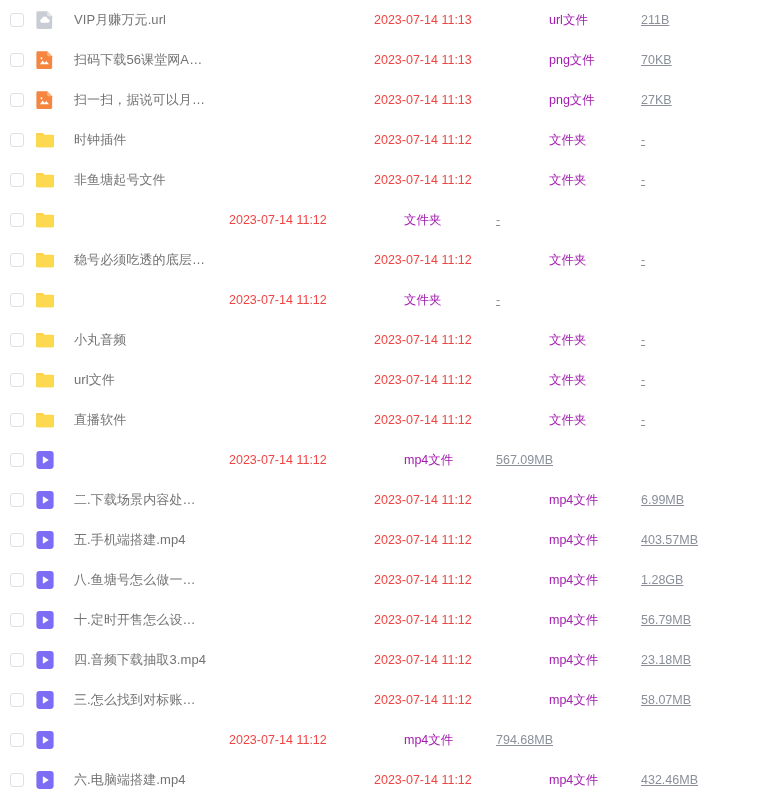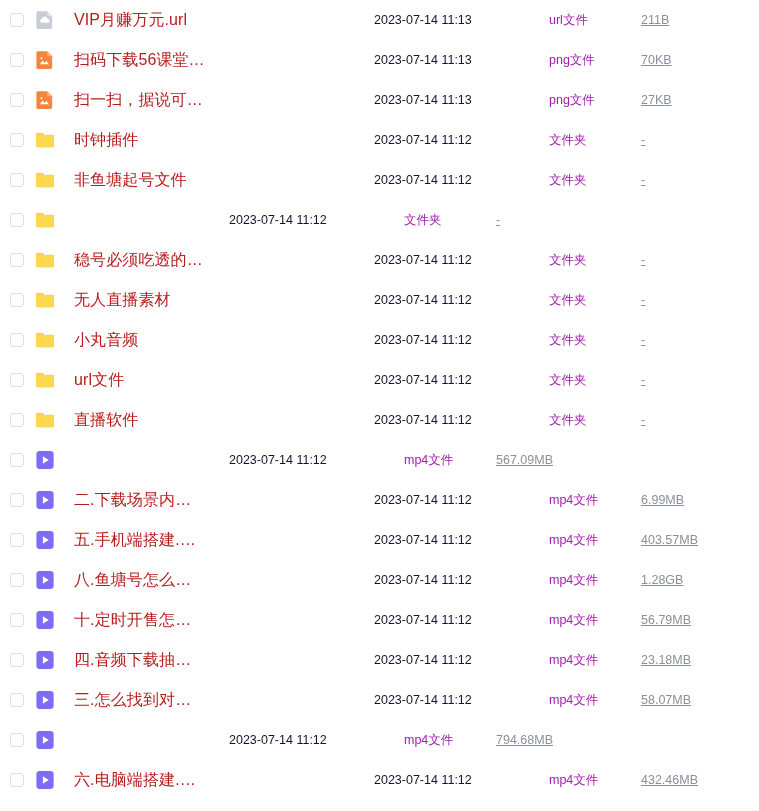--- a/index.html
+++ b/index.html
@@ -56,34 +56,34 @@
   .ficon {
     width: 22px;
     height: 22px;
     display: block;
   }
 
   
   .cell-name {
     flex: 1 1 auto;
     padding-left: 12px;
-    font-size: 16px;
-    color: #b91c1c;
+    font-size: 13px;
+    color: #737373;
     white-space: nowrap;
     overflow: hidden;
     text-overflow: ellipsis;
     letter-spacing: 0.1px;
   }
 
   
   .cell-date {
     width: 175px;
     min-width: 175px;
     font-size: 12.5px;
-    color: #0f172a;
+    color: #ef4444;
     text-align: left;
     padding-left: 167px;
     box-sizing: content-box;
     white-space: nowrap;
   }
 
   
   .cell-type {
     width: 92px;
     min-width: 92px;
@@ -220,21 +220,20 @@
     <div class="file-row">
       <div class="cell-check">
         <span class="checkbox"></span>
       </div>
       <div class="cell-icon">
         <svg class="ficon" viewBox="0 0 24 24">
           <path d="M2.2 5.6c0-.7.6-1.3 1.3-1.3h5.6c.45 0 .86.22 1.1.6l.9 1.35h9.4c.7 0 1.3.6 1.3 1.3v11c0 .7-.6 1.3-1.3 1.3H3.5c-.7 0-1.3-.6-1.3-1.3z" fill="#fbd04b"></path>
           <path d="M2.2 8.2c0-.7.6-1.25 1.3-1.25h17.0c.7 0 1.3.55 1.3 1.25v10.4c0 .7-.6 1.3-1.3 1.3H3.5c-.7 0-1.3-.6-1.3-1.3z" fill="#fcd94f"></path>
         </svg>
       </div>
-      <div class="cell-name">无人直播素材</div>
       <div class="cell-date">2023-07-14 11:12</div>
       <div class="cell-type">文件夹</div>
       <div class="cell-size">-</div>
     </div>
     <div class="file-row">
       <div class="cell-check">
         <span class="checkbox"></span>
       </div>
       <div class="cell-icon">
         <svg class="ficon" viewBox="0 0 24 24">

